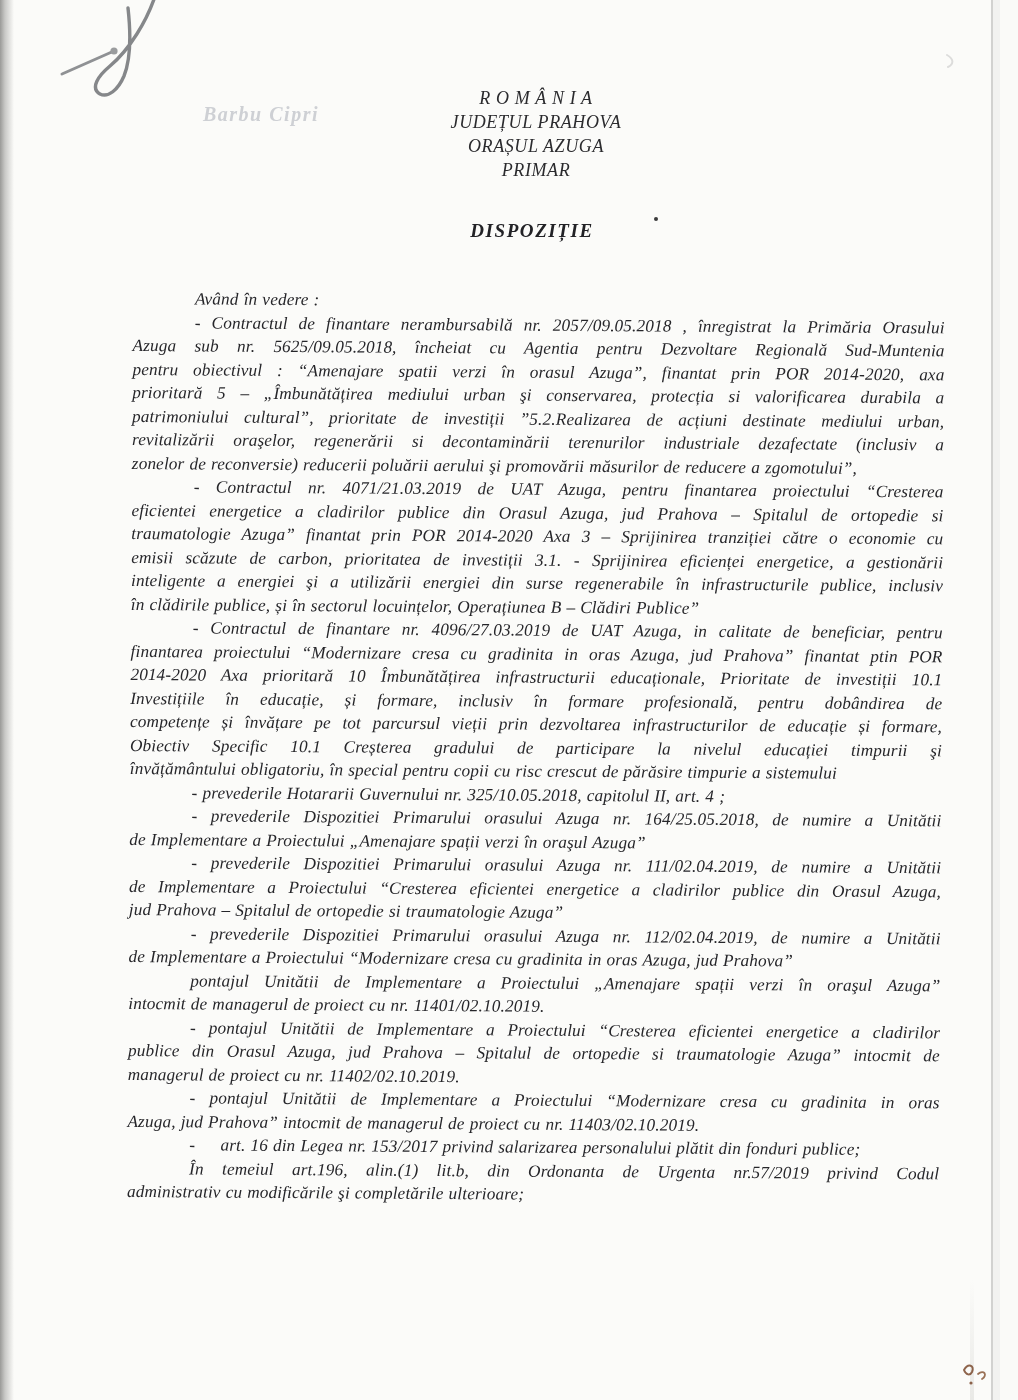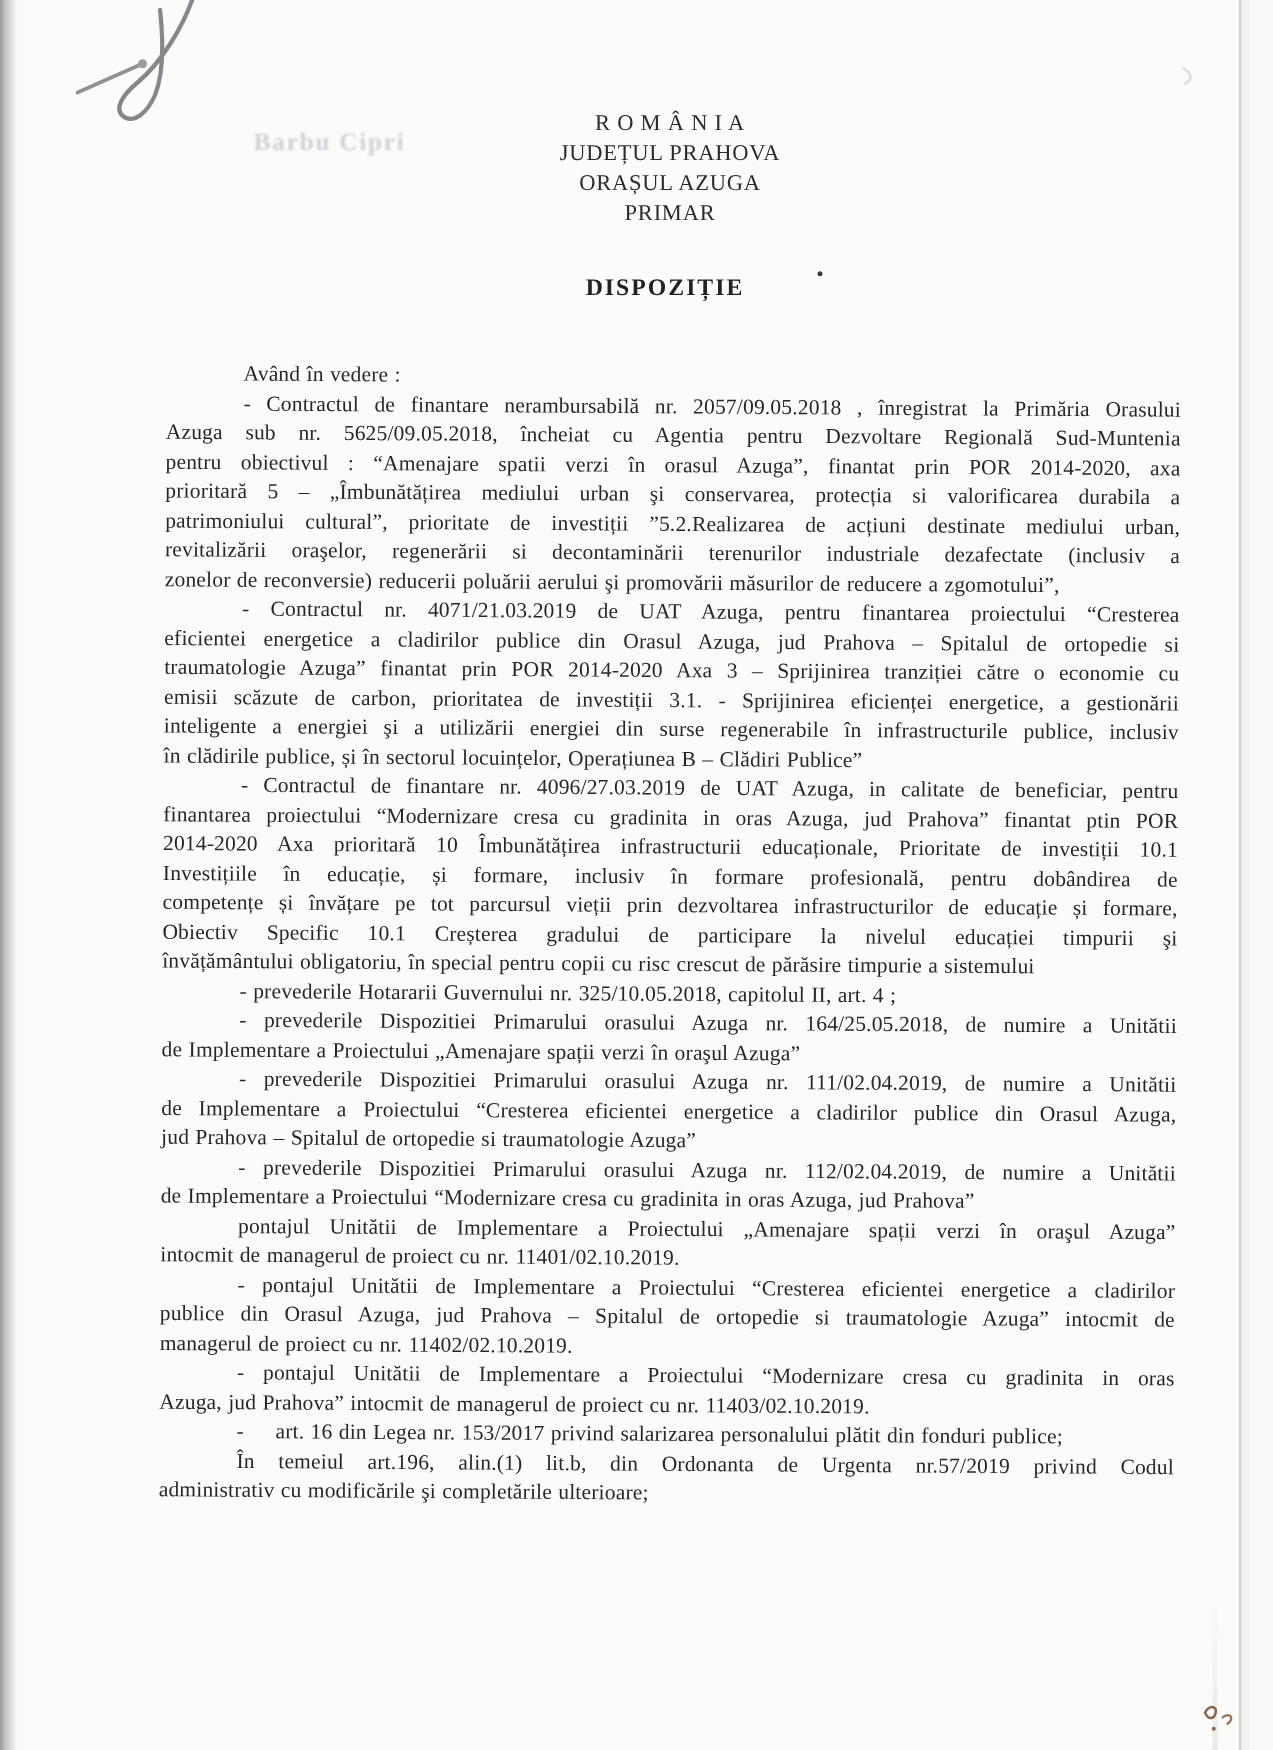--- a/index.html
+++ b/index.html
@@ -4,21 +4,21 @@
 <style>
   html,body{margin:0;padding:0;}
   body{
     width:1018px;height:1400px;
     background:#fafaf8;
     font-family:"Liberation Serif","DejaVu Serif",serif;
     overflow:hidden;
   }
   .page{
     position:relative;width:1000px;height:1400px;
-    background:#fbfbf9;color:#26262a;
+    background:#fbfbf9;color:#26262a;font-style:italic;
   }
   
   .scan-left-edge{
     position:absolute;left:0;top:0;bottom:0;width:14px;
     background:linear-gradient(to right,#9a9a98 0,#c8c8c6 35%,rgba(250,250,248,0) 100%);
   }
   .scan-right-edge{
     position:absolute;right:7px;top:0;bottom:0;width:2px;
     background:#d2d2d0;
   }

